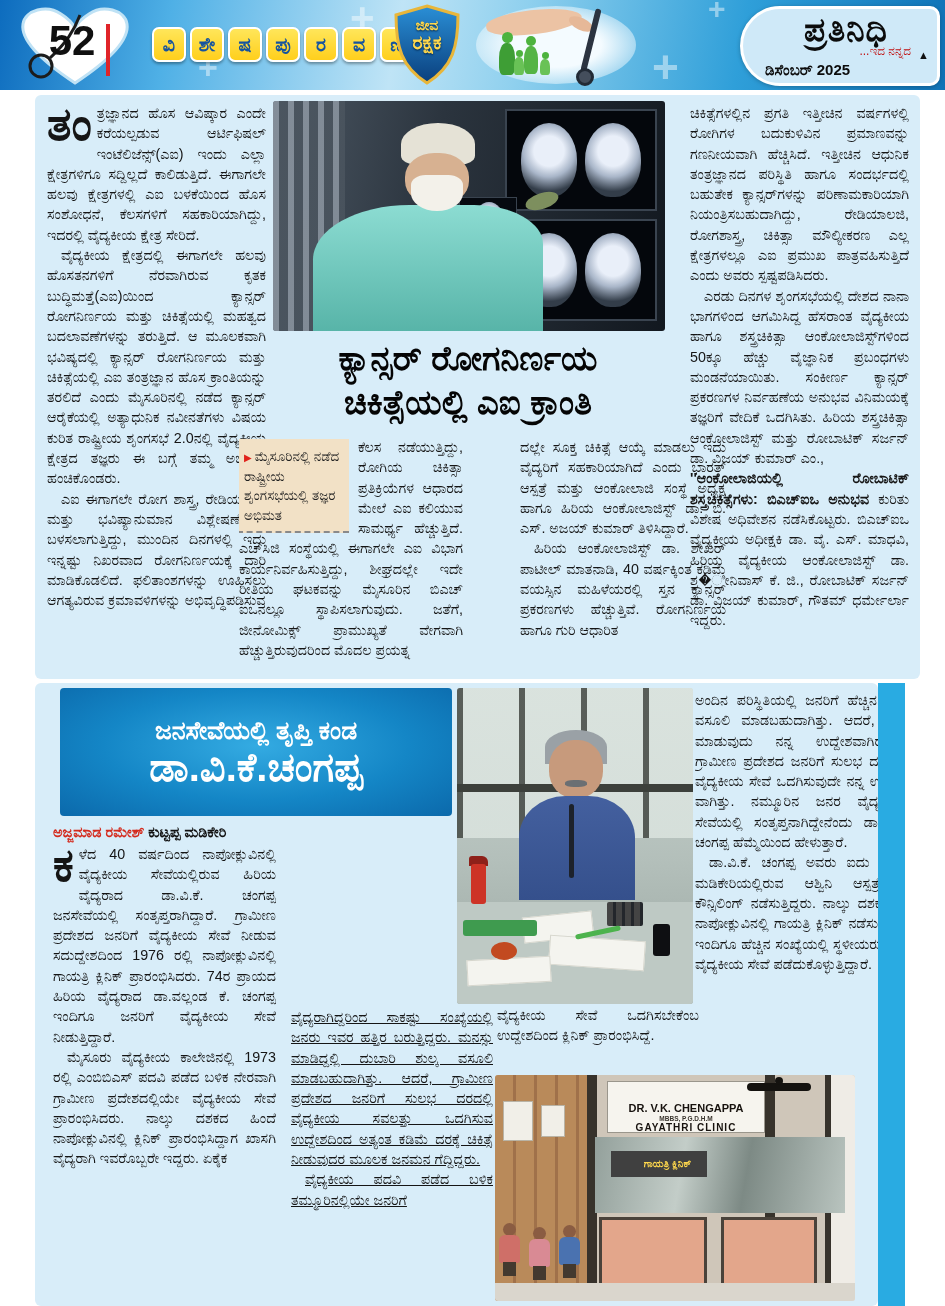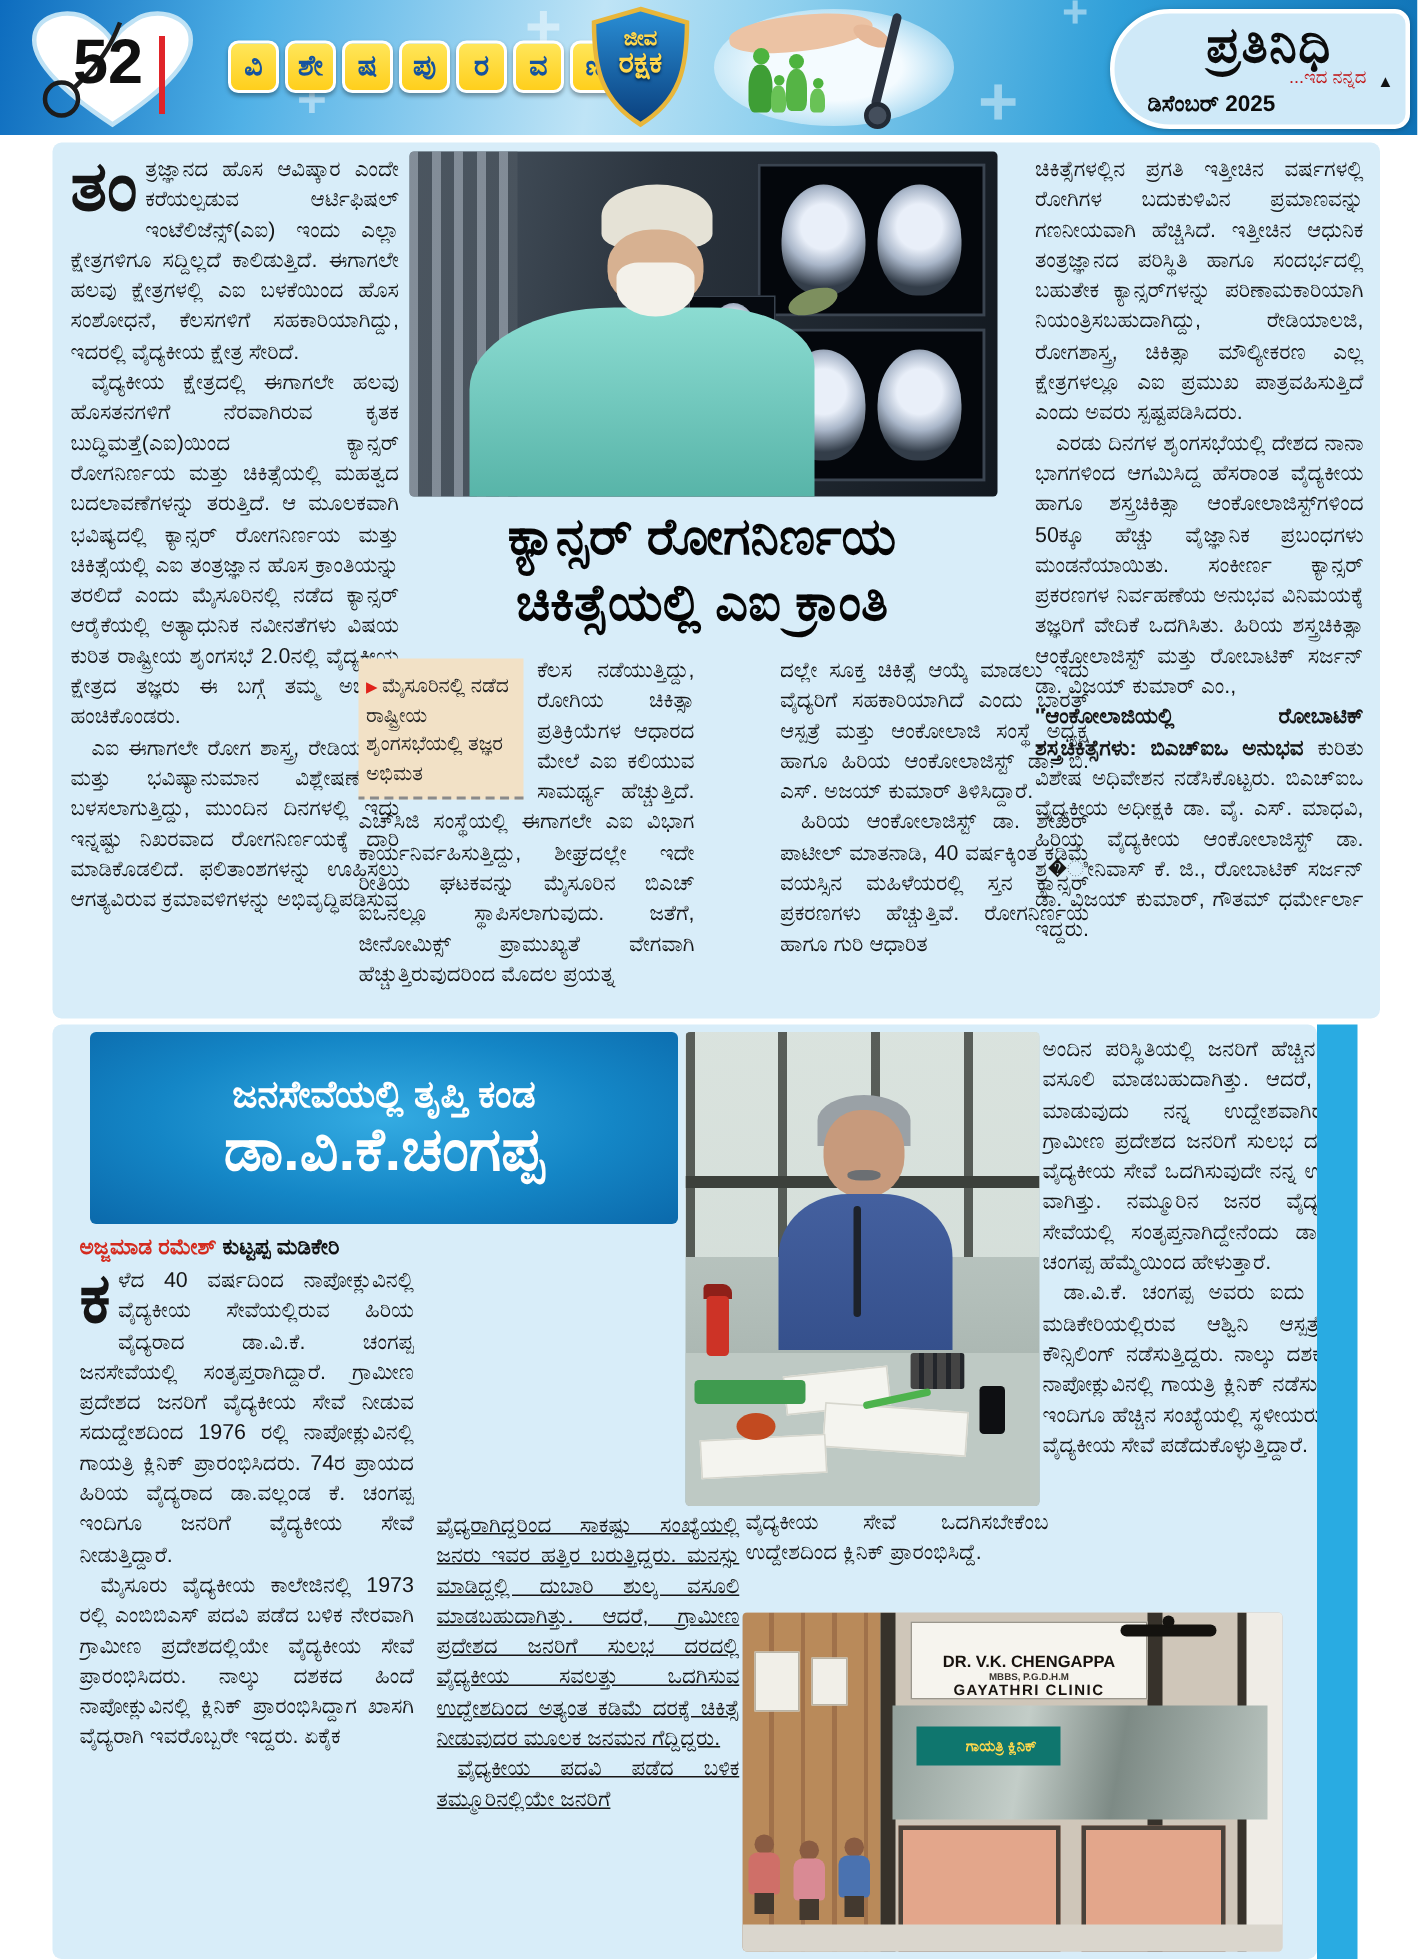--- a/index.html
+++ b/index.html
@@ -143,21 +143,21 @@
              background:repeating-linear-gradient(90deg,#b98a5a 0 18px,#a0714a 18px 21px); }
   .p3-poster { position:absolute; background:#f1efe8; border:1px solid #b9b3a5; }
   .p3-frame { position:absolute; background:#37322b; }
   .p3-sign { position:absolute; left:112px; top:6px; width:158px; height:52px; background:#f6f4ee;
              border:1px solid #9a968c; text-align:center; padding-top:20px; line-height:1.15; }
   .p3-sign-1 { display:block; font-size:11px; font-weight:800; color:#17120e; }
   .p3-sign-2 { display:block; font-size:6.5px; font-weight:700; color:#3a352e; }
   .p3-sign-3 { display:block; font-size:10px; font-weight:800; color:#17120e; letter-spacing:1px; }
   .p3-glass { position:absolute; left:100px; top:62px; width:250px; height:76px;
               background:linear-gradient(100deg,#93a09b 0%,#c3cdc8 35%,#7d8a85 60%,#b9c4bf 100%); }
-  .p3-redboard { position:absolute; left:116px; top:76px; width:96px; height:26px; background:#0f766e;
+  .p3-redboard { position:absolute; left:116px; top:76px; width:96px; height:26px; background:#404040;
                  color:#ffd84d; font-size:10px; font-weight:800; display:flex; align-items:center; justify-content:center;padding-left:17px; }
   .p3-door { position:absolute; background:#e3a68b; border:3px solid #4a423a; }
   .p3-kid { position:absolute; }
   .p3-kid .khead { position:absolute; left:4px; top:0; width:13px; height:13px; background:#8a5c42; border-radius:50%; }
   .p3-kid .kbody { position:absolute; left:0; top:12px; width:21px; height:28px; border-radius:6px 6px 3px 3px; }
   .p3-kid .klegs { position:absolute; left:4px; top:39px; width:13px; height:14px; background:#43392f; }
   .p3-fan { position:absolute; left:252px; top:8px; width:64px; height:8px; background:#14120f; border-radius:4px; }
   .p3-fan::after { content:""; position:absolute; left:28px; top:-6px; width:8px; height:8px; background:#14120f; border-radius:50%; }
   .p3-white { position:absolute; right:0; top:0; width:26px; height:100%; background:#efece6; }
   .p3-floor { position:absolute; left:0; bottom:0; width:100%; height:18px; background:#dad6cd; }

